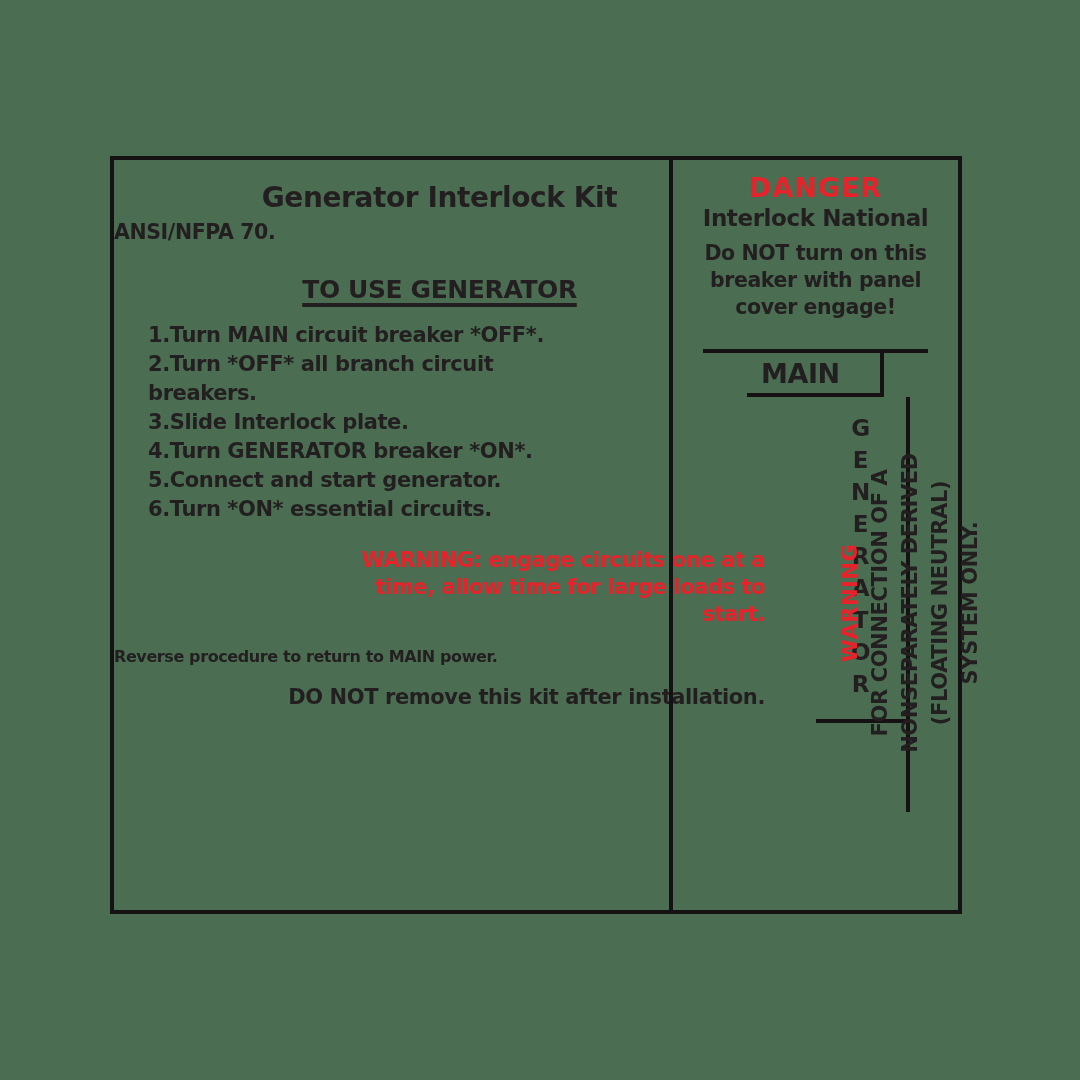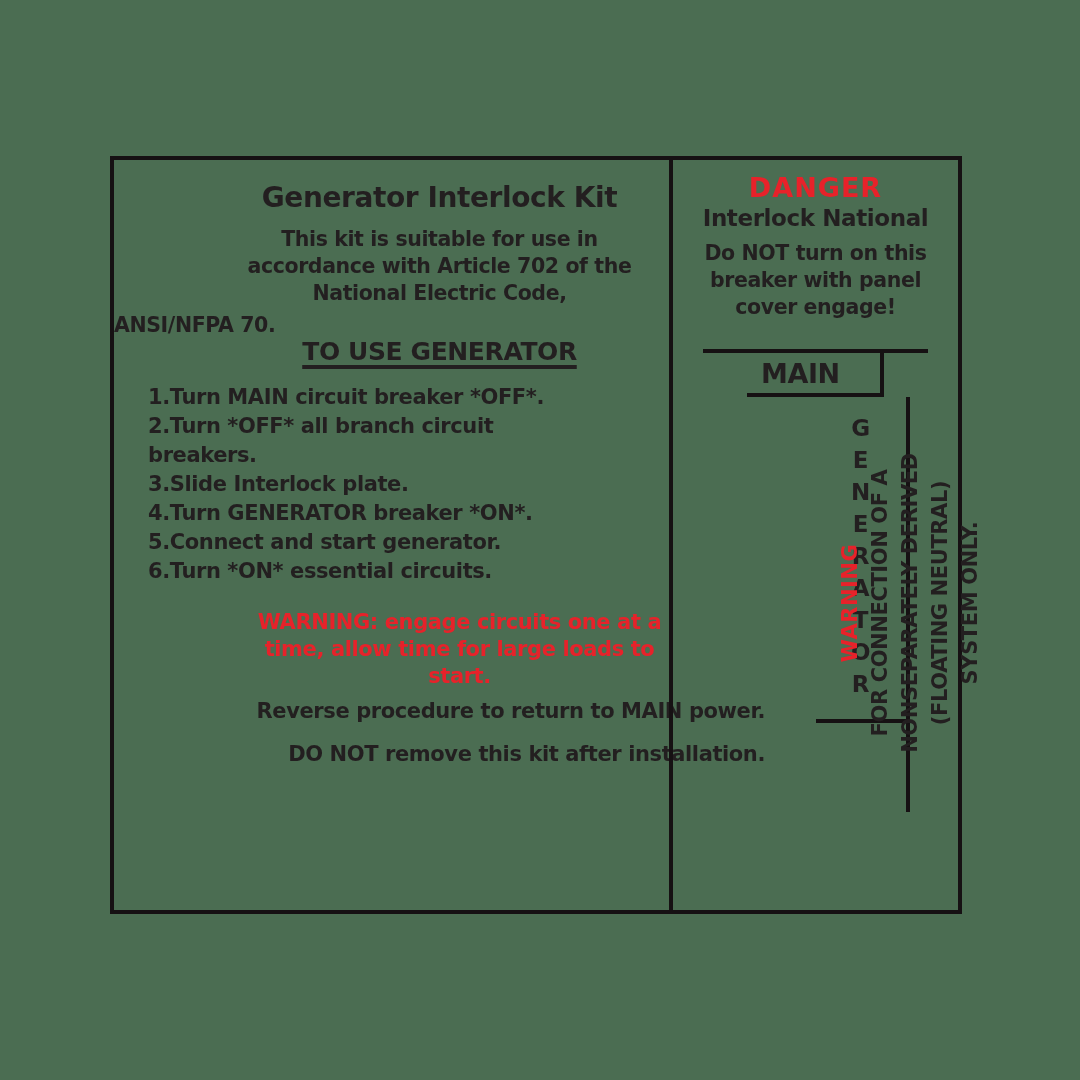--- a/index.html
+++ b/index.html
@@ -25,26 +25,26 @@
   }
   .pre{white-space:pre-line;}
 
   
   .left-col{position:absolute;left:0;top:0;width:651px;height:100%;}
   .col-divider{position:absolute;left:555px;top:0;width:4px;height:100%;background:var(--line);}
   .title{margin-top:21px;text-align:center;font-size:28px;}
   .intro{margin-top:12px;text-align:center;font-size:20.5px;line-height:27px;}
   .ansi{margin-top:6px;text-align:left;font-size:20.5px;}
   .touse{
-    text-align:center;font-size:25px;
+    margin-top:31px;text-align:center;font-size:25px;
     text-decoration:underline;text-decoration-thickness:3.5px;text-underline-offset:5px;
   }
   .steps{margin-top:17px;padding-left:34px;text-align:left;font-size:21px;line-height:29px;}
-  .left-warning{margin-top:23px;text-align:center;font-size:21px;line-height:27px;color:var(--red);padding-left:40px;}
-  .reverse{margin-top:9px;text-align:right;font-size:21px;white-space:nowrap;}
+  .left-warning{margin-top:23px;text-align:right;font-size:21px;line-height:27px;color:var(--red);padding-left:40px;}
+  .reverse{margin-top:19px;text-align:left;font-size:16px;white-space:nowrap;}
   .donot{margin-top:19px;text-align:right;font-size:21px;white-space:nowrap;}
 
   
   .right-col{position:absolute;left:559px;top:0;right:0;bottom:0;display:flex;flex-direction:column;align-items:center;}
   .danger-box{height:193px;border-bottom:4px solid var(--line);text-align:center;flex:none;}
   .danger-title{padding-top:12px;font-size:27px;letter-spacing:1px;color:var(--red);}
   .danger-sub{margin-top:2px;font-size:23px;}
   .danger-body{margin-top:9px;font-size:20.5px;line-height:27px;}
   .main-row{height:44px;border-bottom:4px solid var(--line);display:flex;flex:none;}
   .main-cell{
@@ -70,23 +70,20 @@
   .rot-warning{font-size:21px;line-height:30px;color:var(--red);letter-spacing:0.5px;}
   .rot-lines{font-size:21px;line-height:30px;}
 </style>
 </head>
 <body>
 
 <div class="label">
 
   <div class="left-col">
     <div class="title">Generator Interlock Kit</div>
-    <div class="intro pre">This kit is suitable for use in
-accordance with Article 702 of the
-National Electric Code,</div>
     <div class="ansi">ANSI/NFPA 70.</div>
     <div class="touse">TO USE GENERATOR</div>
     <div class="steps pre">1.Turn MAIN circuit breaker *OFF*.
 2.Turn *OFF* all branch circuit
 breakers.
 3.Slide Interlock plate.
 4.Turn GENERATOR breaker *ON*.
 5.Connect and start generator.
 6.Turn *ON* essential circuits.</div>
     <div class="left-warning pre">WARNING: engage circuits one at a

